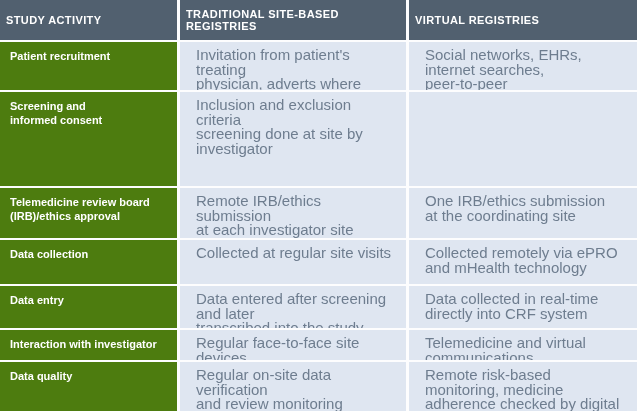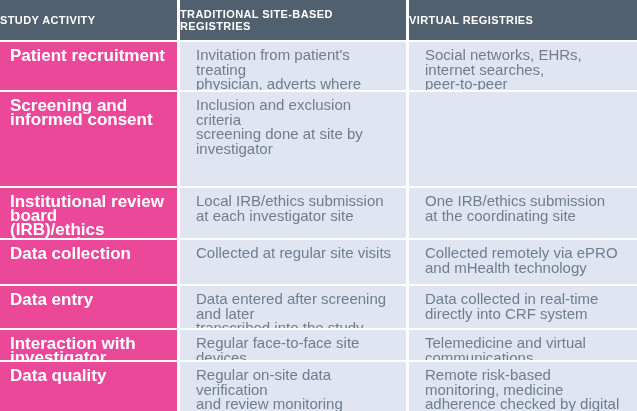--- a/index.html
+++ b/index.html
@@ -11,25 +11,25 @@
     column-gap: 3px; row-gap: 2px;
     background: #fdfdfe;
     font-family: "Liberation Sans", sans-serif;
   }
   .row { display: contents; }
   .cell { box-sizing: border-box; overflow: hidden; }
   .hcell {
     background: #51606f; color: #ffffff;
     font-weight: 700; font-size: 11px; letter-spacing: 0.4px;
     display: flex; align-items: center;
-    padding: 0 0;
+    padding: 0 6px;
   }
   .label {
-    background: #ec4899; color: #ffffff;
-    font-weight: 700; font-size: 17px; line-height: 14px;
+    background: #4d7c0f; color: #ffffff;
+    font-weight: 700; font-size: 11px; line-height: 14px;
     padding: 7px 10px 7px 10px;
     white-space: pre-line;
   }
   .bodycell {
     background: #dfe6f1; color: #6e7d8f;
     font-size: 15px; line-height: 14.5px;
     padding: 6px 10px 6px 16px;
   }
   .bodycell p { margin: 0; white-space: pre-line; }
   .bodycell p + p { margin-top: 7px; }
@@ -65,24 +65,24 @@
 informed consent</div>
     <div class="cell bodycell">
       <p>Inclusion and exclusion criteria
 screening done at site by investigator</p>
     </div>
     <div class="cell bodycell">
     </div>
   </div>
 
   <div class="row">
-    <div class="cell label">Institutional review board
+    <div class="cell label">Telemedicine review board
 (IRB)/ethics approval</div>
     <div class="cell bodycell">
-      <p>Local IRB/ethics submission
+      <p>Remote IRB/ethics submission
 at each investigator site</p>
 
     </div>
     <div class="cell bodycell">
       <p>One IRB/ethics submission
 at the coordinating site</p>
 
     </div>
   </div>
 

